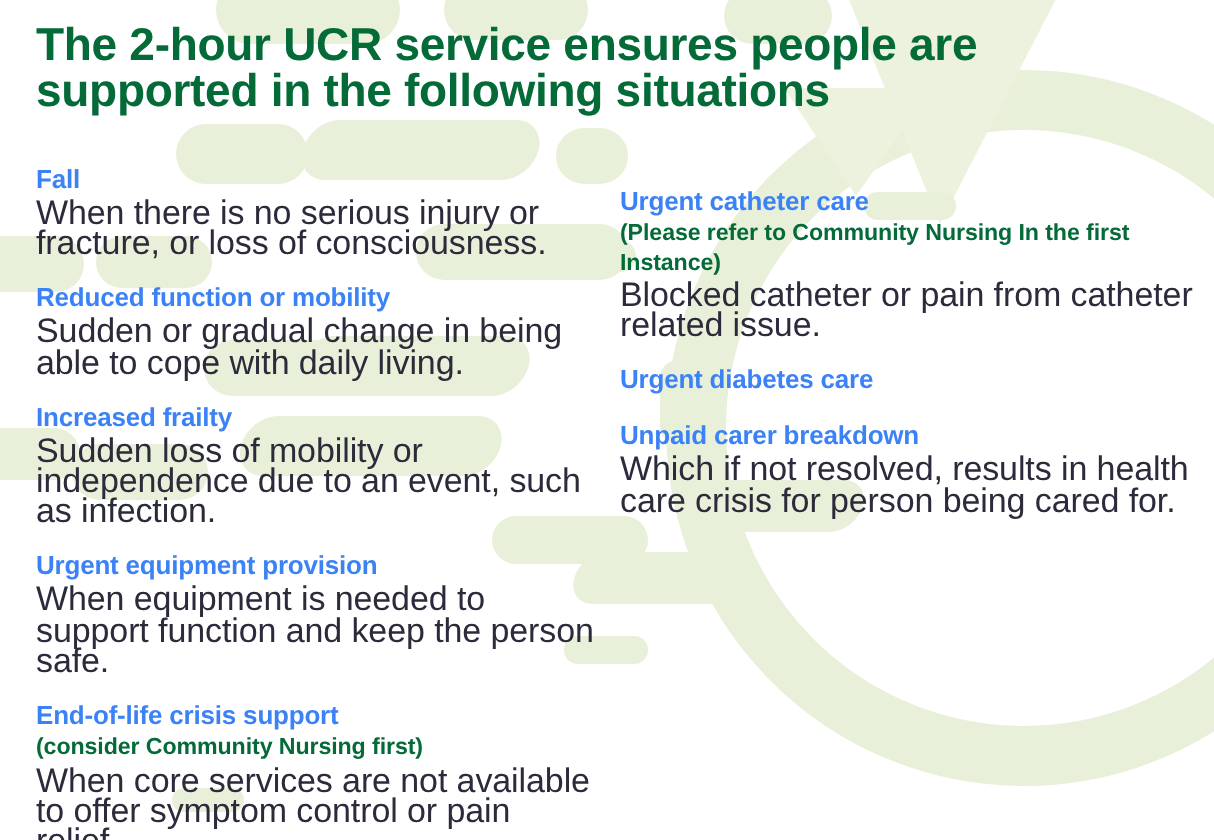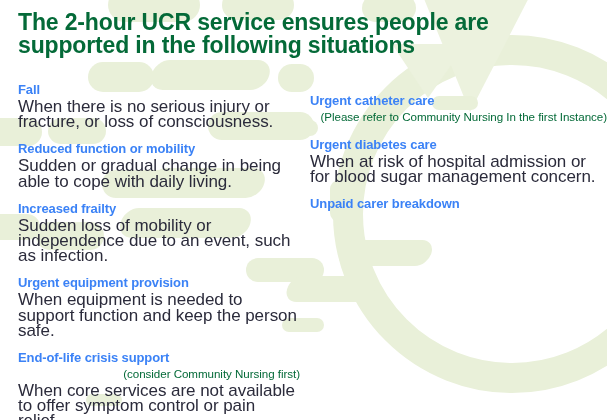--- a/index.html
+++ b/index.html
@@ -73,26 +73,25 @@
     color: #3b82f6;
     font-weight: bold;
     font-size: 13px;
     line-height: 17px;
     letter-spacing: -0.1px;
     margin-bottom: 1px;
   }
 
   .item-subtitle {
     color: #046A38;
-    font-weight: normal;
+    font-weight: bold;
     font-size: 11.6px;
     line-height: 14.5px;
     letter-spacing: -0.05px;
     margin-bottom: 1px;
-    text-align: right;
   }
 
   .item-body {
     color: #2B2B3B;
     font-size: 17px;
     line-height: 15.2px;
     letter-spacing: -0.05px;
   }
 </style>
 </head>
@@ -189,30 +188,31 @@
 
       <div class="col col-right">
 
         <div class="item">
 
         </div>
 
         <div class="item">
           <div class="item-title">Urgent catheter care</div>
           <div class="item-subtitle">(Please refer to Community Nursing In the first Instance)</div>
+          <div class="item-body">Blocked catheter or pain from catheter related issue.</div>
         </div>
 
         <div class="item">
           <div class="item-title">Urgent diabetes care</div>
 
-          <div class="item-body">When at risk of hospital admission or for blood sugar management concern.</div>
         </div>
 
         <div class="item">
           <div class="item-title">Unpaid carer breakdown</div>
 
+          <div class="item-body">Which if not resolved, results in health care crisis for person being cared for.</div>
         </div>
 
       </div>
 
     </div>
   </div>
 </div>
 
 </body></html>

